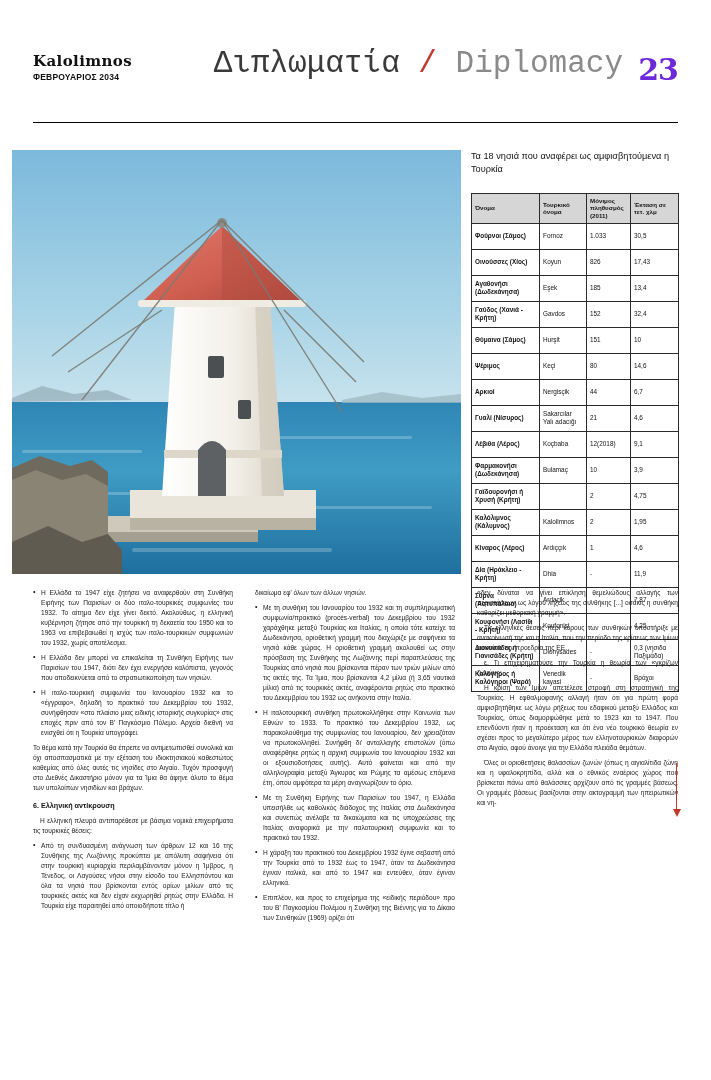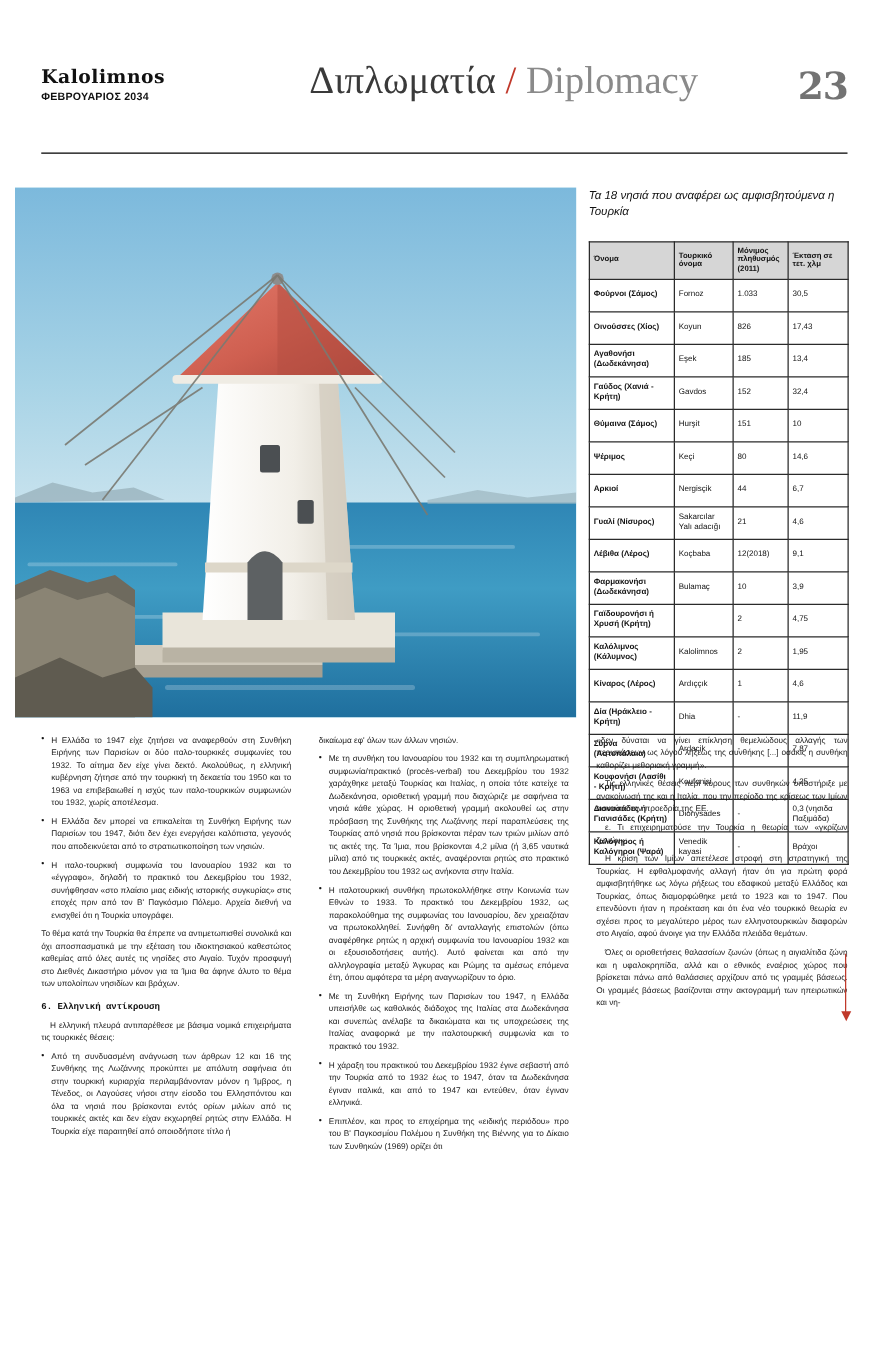--- a/index.html
+++ b/index.html
@@ -51,38 +51,38 @@
     font-size: 8.5px;
     color: #111;
     margin-top: 2px;
     letter-spacing: 0.2px;
   }
   .section-title {
     position: absolute;
     left: 150px;
     top: -6px;
     width: 440px;
-    text-align: center;
-    font-family: Liberation Serif, serif;
+    text-align: right;
+    font-family: Liberation Mono, monospace;
     font-size: 31px;
     font-weight: 300;
     color: #3a3a3a;
     white-space: nowrap;
   }
   .section-title .gr { color: #3a3a3a; }
   .section-title .slash { color: #c0392b; }
   .section-title .en { color: #8a8a8a; }
   .page-number {
     position: absolute;
     right: 0;
     top: 0;
     font-family: "DejaVu Serif", serif;
     font-weight: bold;
     font-size: 30px;
-    color: #737373;
+    color: #6d28d9;
     letter-spacing: -1px;
   }
   .rule-top {
     position: absolute;
     left: 33px;
     top: 122px;
     width: 645px;
     height: 1px;
     background: #000;
   }
@@ -105,21 +105,20 @@
     left: 471px;
     top: 150px;
     width: 207px;
   }
   .table-caption {
     font-family: "Liberation Sans", sans-serif;
     font-size: 9.2px;
     line-height: 1.45;
     color: #111;
     margin-bottom: 16px;
-    font-style: italic;
   }
   table.data {
     border-collapse: collapse;
     width: 207px;
     table-layout: fixed;
     font-size: 6.4px;
   }
   table.data th, table.data td {
     border: 0.6px solid #2b2b2b;
     padding: 3px 3px;
@@ -179,21 +178,20 @@
     left: 0;
     top: -1px;
     font-size: 7px;
     color: #111;
   }
   h3.sub {
     font-size: 7.2px;
     font-weight: bold;
     margin: 8px 0 4px 0;
     color: #111;
-    font-family: Liberation Mono, monospace;
   }
   .arrow-down {
     position: absolute;
     right: -4px;
     bottom: -8px;
     width: 10px;
     height: 58px;
   }
   .arrow-down .stem {
     position: absolute;

